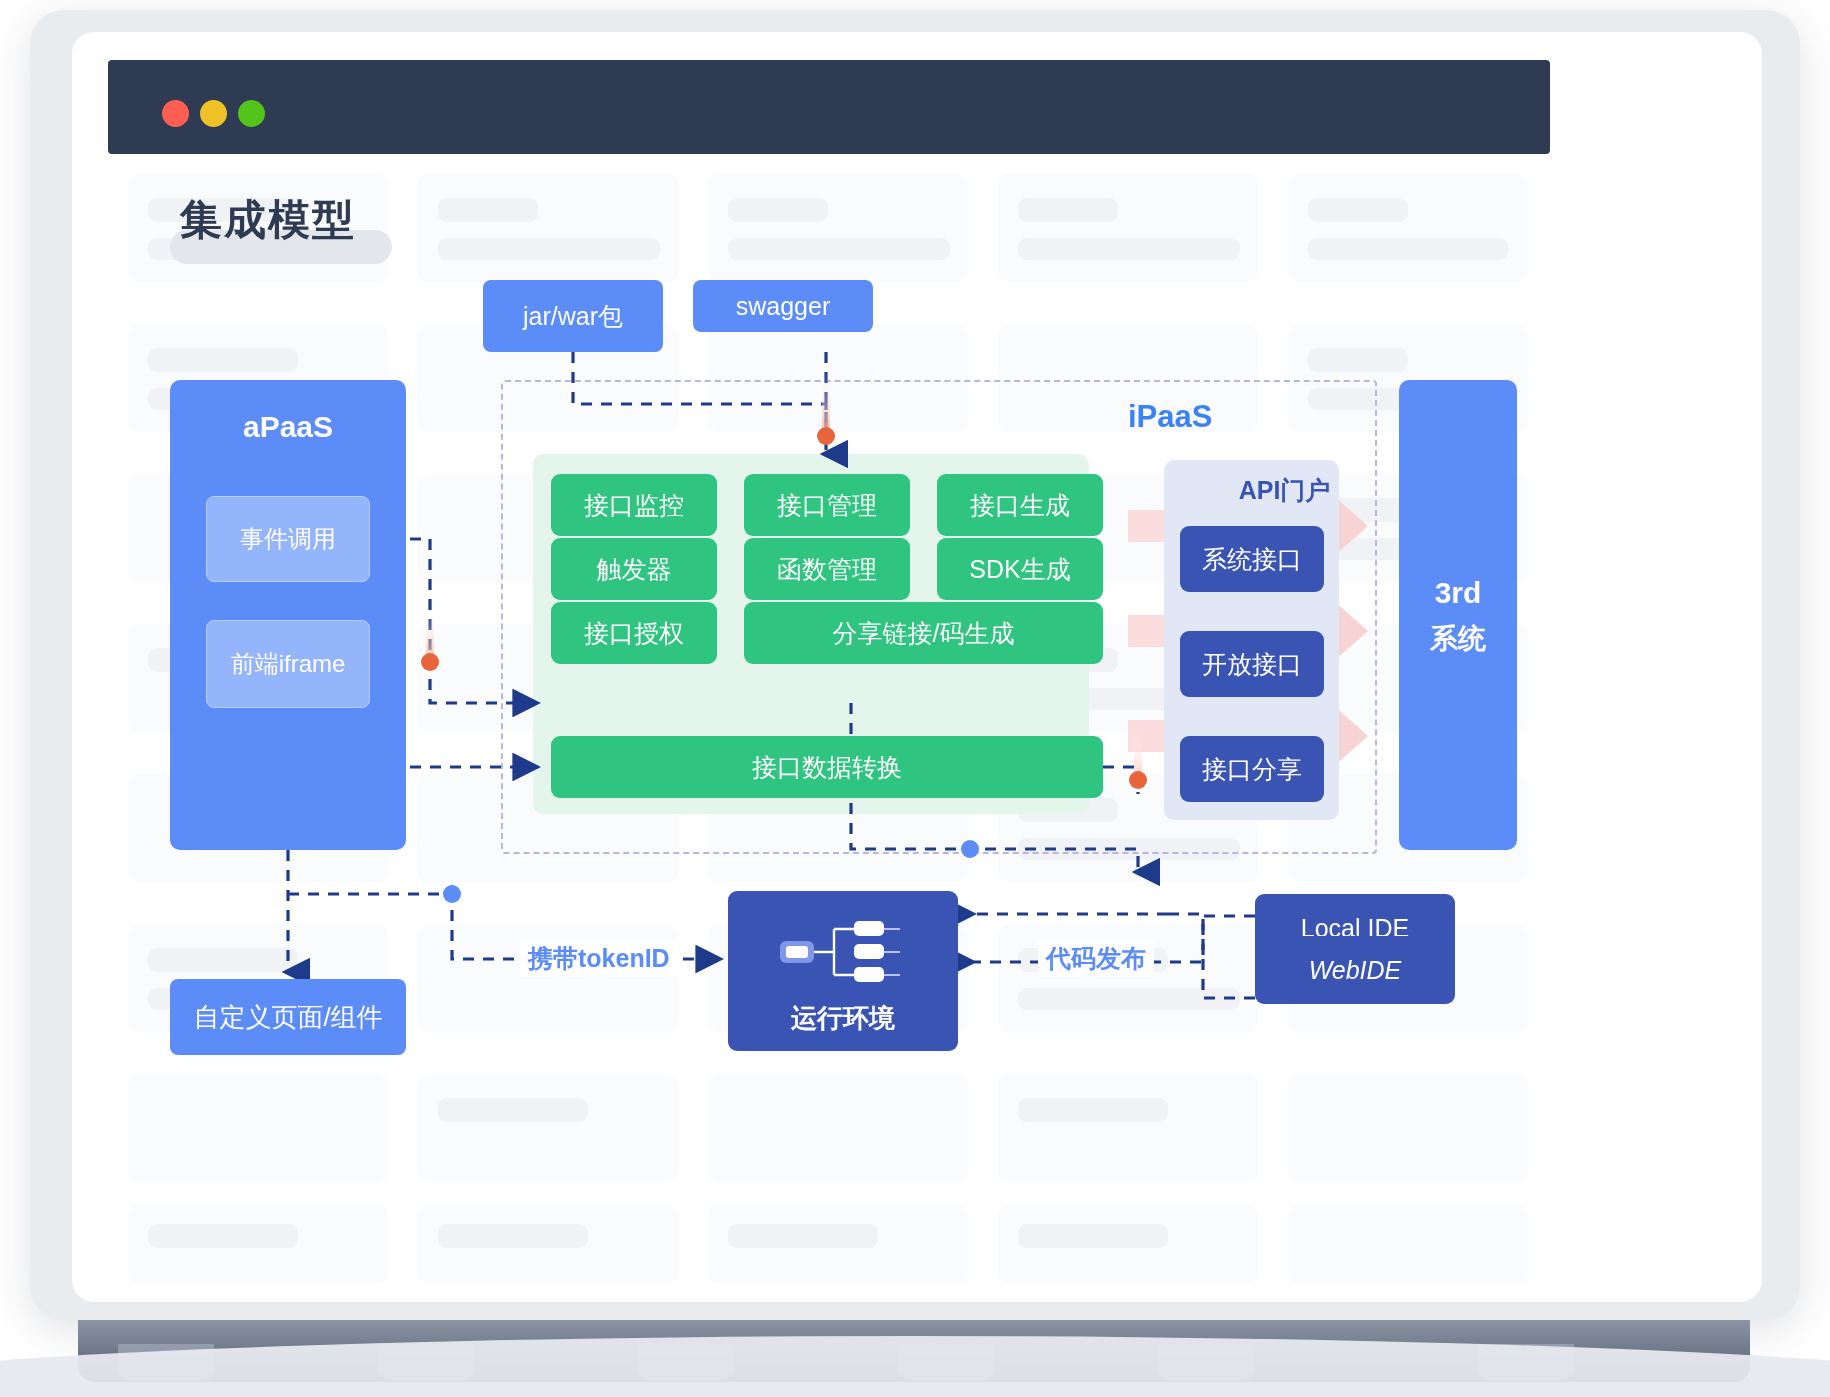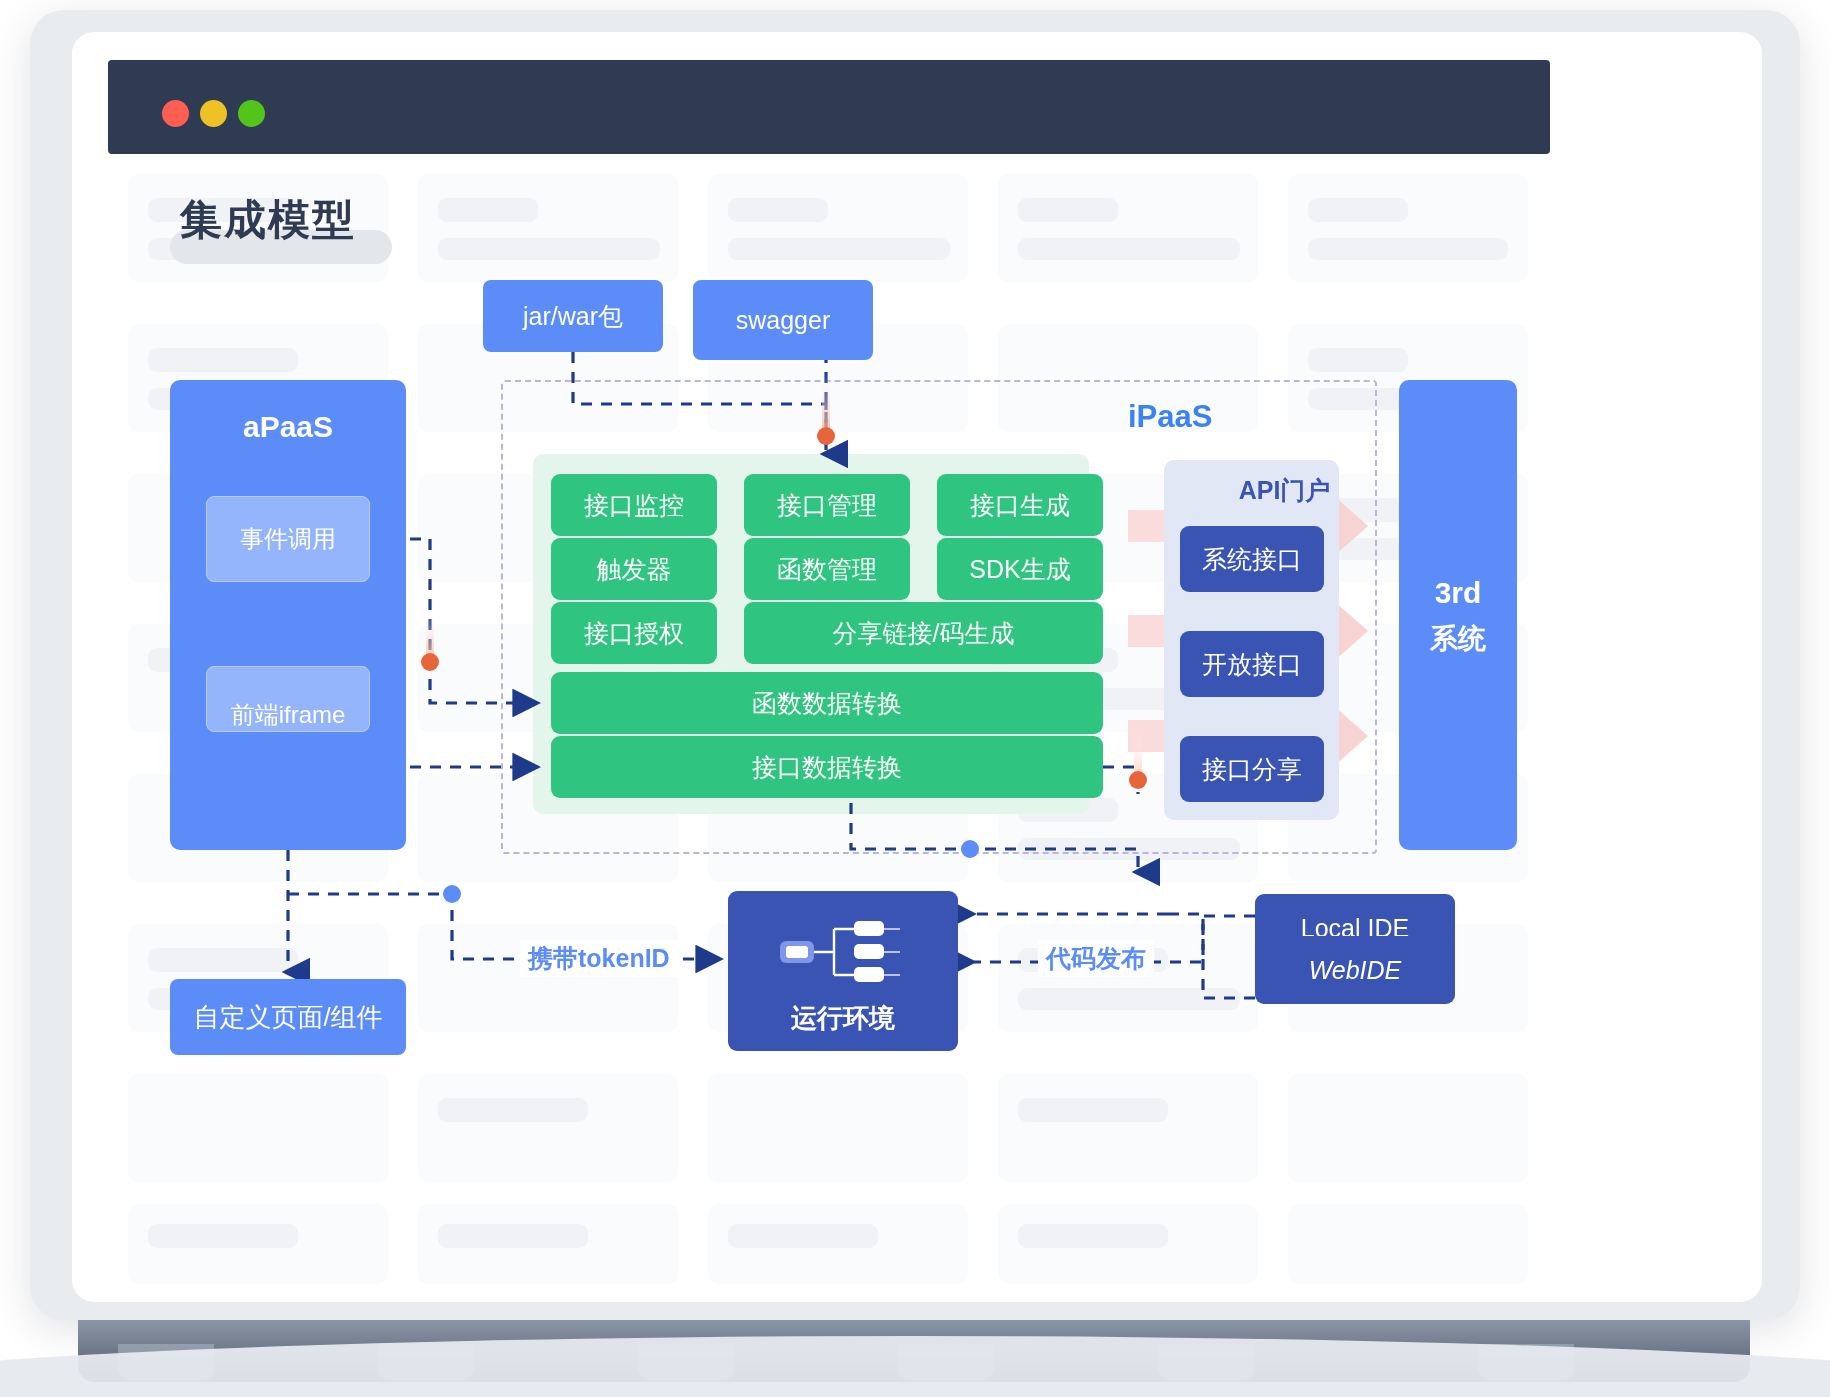--- a/index.html
+++ b/index.html
@@ -224,31 +224,31 @@
           <div class="bgline" style="left:910px;top:1070px;width:150px;height:24px;"></div>
           <div class="bgcard" style="left:1180px;top:1050px;width:240px;height:80px;"></div>
         </div>
 
         <div class="title-hl"></div>
         <div class="page-title">集成模型</div>
 
         <div class="box blue" style="left:375px;top:126px;width:180px;height:72px;">
           <span>jar/war包</span>
         </div>
-        <div class="box blue" style="left:585px;top:126px;width:180px;height:80px;">
+        <div class="box blue" style="left:585px;top:126px;width:180px;height:52px;">
           <span>swagger</span>
         </div>
 
         <div class="box col-blue" style="left:62px;top:226px;width:236px;height:470px;display:block;">
           <div class="col-label" style="top:30px;font-size:30px;">aPaaS</div>
         </div>
         <div class="box subtle-blue" style="left:98px;top:342px;width:164px;height:86px;">
           <span>事件调用</span>
         </div>
-        <div class="box subtle-blue" style="left:98px;top:512px;width:164px;height:66px;align-items:flex-end;">
+        <div class="box subtle-blue" style="left:98px;top:466px;width:164px;height:88px;">
           <span>前端iframe</span>
         </div>
 
         <div class="ipaas-dash"></div>
         <div class="ipaas-title">iPaaS</div>
         <div class="green-panel"></div>
 
         <div class="box green" style="left:443px;top:320px;width:166px;height:62px;">
           <span>接口监控</span>
         </div>
@@ -269,23 +269,20 @@
           <span>SDK生成</span>
         </div>
 
         <div class="box green" style="left:443px;top:448px;width:166px;height:62px;">
           <span>接口授权</span>
         </div>
         <div class="box green" style="left:636px;top:448px;width:359px;height:62px;">
           <span>分享链接/码生成</span>
         </div>
 
-        <div class="box green" style="left:443px;top:518px;width:552px;height:62px;">
-          <span>函数数据转换</span>
-        </div>
         <div class="box green" style="left:443px;top:582px;width:552px;height:62px;">
           <span>接口数据转换</span>
         </div>
 
         <div class="pinkarrow" style="left:1020px;top:342px;width:240px;">
           <div class="tail" style="width:206px;"></div>
           <div class="head" style="left:206px;"></div>
         </div>
         <div class="pinkarrow" style="left:1020px;top:447px;width:240px;">
           <div class="tail" style="width:206px;"></div>

